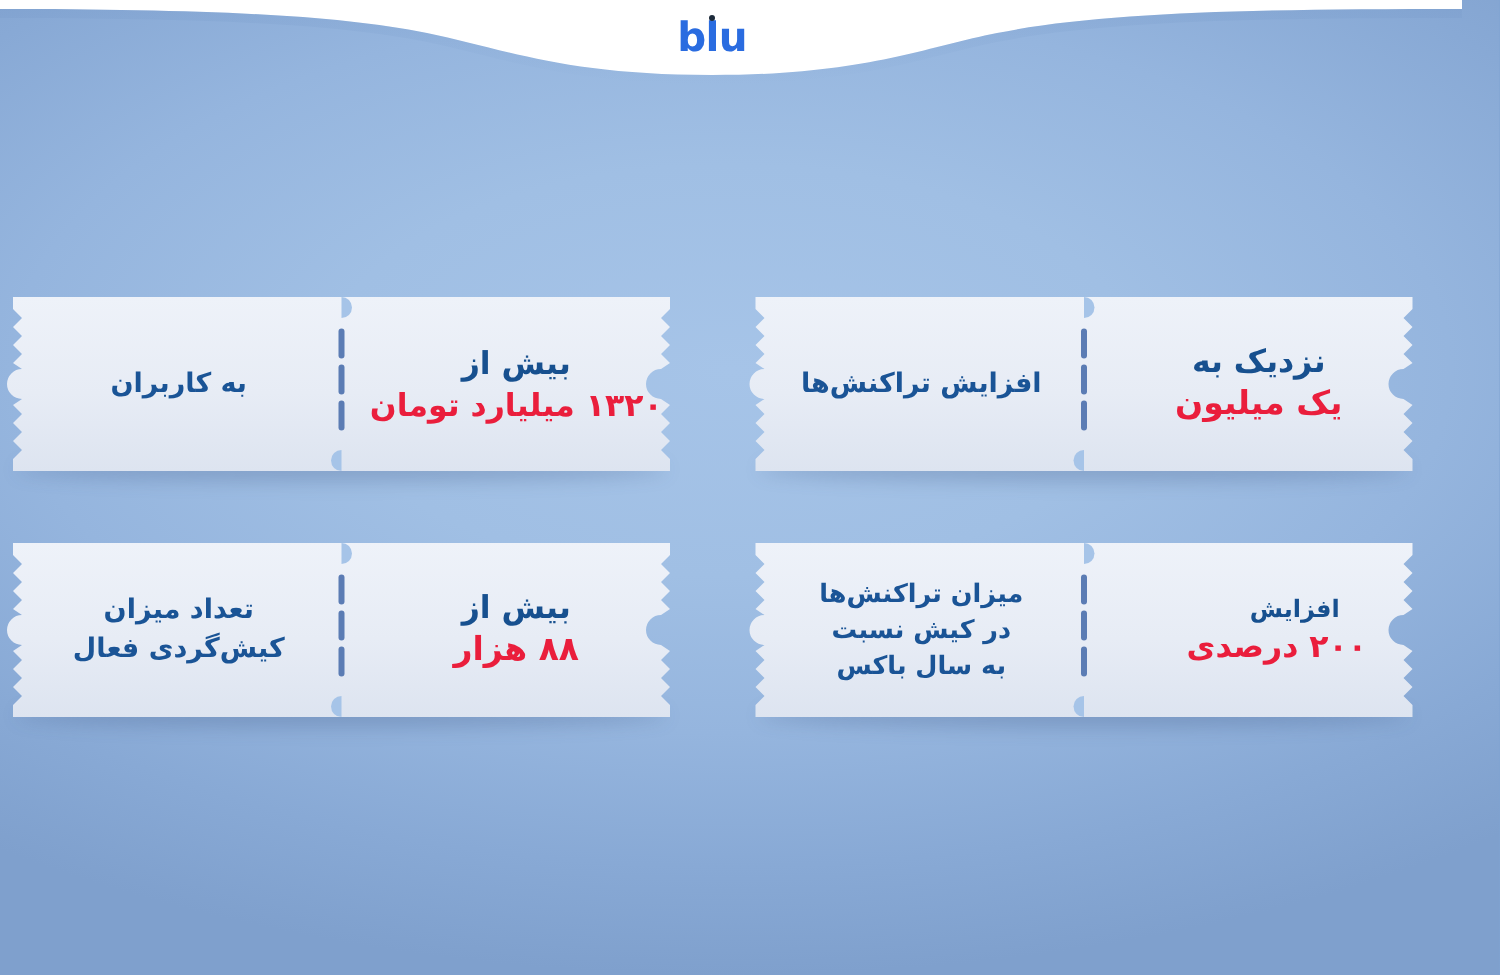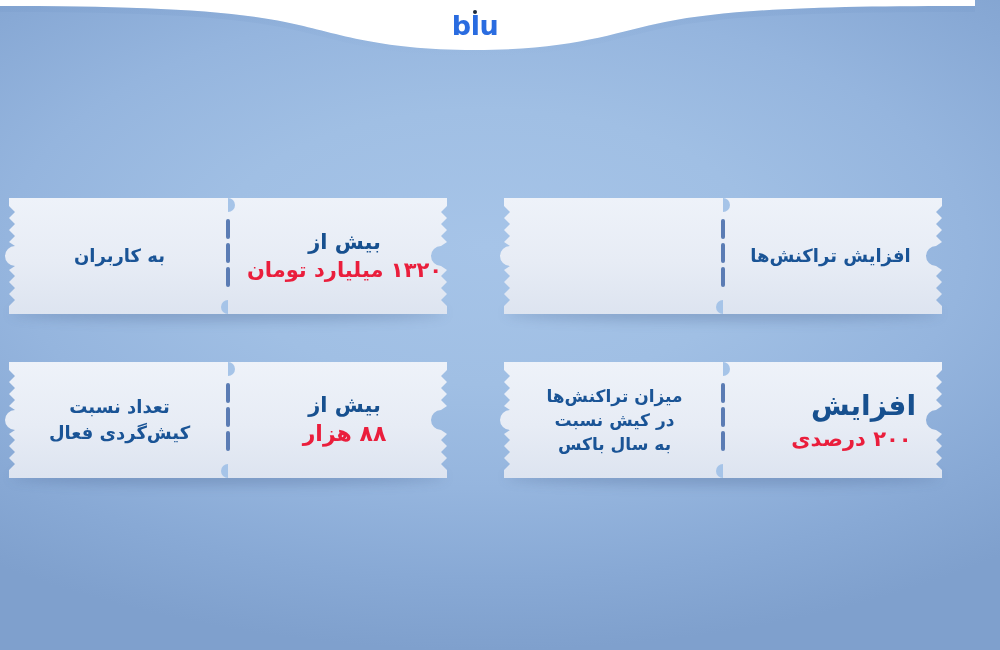--- a/index.html
+++ b/index.html
@@ -150,21 +150,21 @@
     color: #1a5496;
     font-size: 18px;
     font-weight: 600;
     line-height: 1.45;
     white-space: nowrap;
   }
   .ticket.compact .label-line {
     font-size: 17px;
     line-height: 1.42;
   }
-  .ticket.compact .val-lead { font-size: 28px; margin-left: 48px; }
+  .ticket.compact .val-lead { font-size: 16px; margin-left: 48px; }
   .ticket.compact .val-main { font-size: 21px; margin-left: 24px; }
 
   .ticket.wide-val .val-main { font-size: 21px; text-align: center; }
 </style>
 </head>
 <body>
 
 <div id="stage">
 
   <div class="banner">
@@ -219,20 +219,24 @@
                  L 12 40 L 6 34 L 12 28 L 6 22 L 12 16 L 6 10 Z" fill="url(#tg1)"></path>
         <path d="M 225 2 A 7 7 0 0 1 225 16" fill="#a6c4e8"></path>
         <path d="M 225 104 A 7 7 0 0 0 225 118" fill="#a6c4e8"></path>
         <g stroke="#5b7cb4" stroke-width="4" stroke-linecap="round">
           <line x1="225" y1="25" x2="225" y2="41"></line>
           <line x1="225" y1="49" x2="225" y2="65"></line>
           <line x1="225" y1="73" x2="225" y2="89"></line>
         </g>
       </svg>
       <div class="ticket-content">
+        <div class="stub-value">
+          <div class="val-lead">نزدیک به</div>
+          <div class="val-main">یک میلیون</div>
+        </div>
         <div class="stub-label">
           <div class="label-line">افزایش تراکنش‌ها</div>
         </div>
       </div>
     </div>
 
     <div class="ticket wide-val">
       <div class="ticket-shadow"></div>
       <svg class="ticket-svg" viewBox="0 0 450 120" xmlns="http://www.w3.org/2000/svg">
         <path d="M 6 2 L 444 2
@@ -312,20 +316,20 @@
           <line x1="225" y1="49" x2="225" y2="65"></line>
           <line x1="225" y1="73" x2="225" y2="89"></line>
         </g>
       </svg>
       <div class="ticket-content">
         <div class="stub-value">
           <div class="val-lead">بیش از</div>
           <div class="val-main">۸۸ هزار</div>
         </div>
         <div class="stub-label">
-          <div class="label-line">تعداد نسبت</div>
+          <div class="label-line">تعداد میزان</div>
           <div class="label-line">کیش‌گردی فعال</div>
         </div>
       </div>
     </div>
 
   </div>
 </div>
 
 </body></html>

